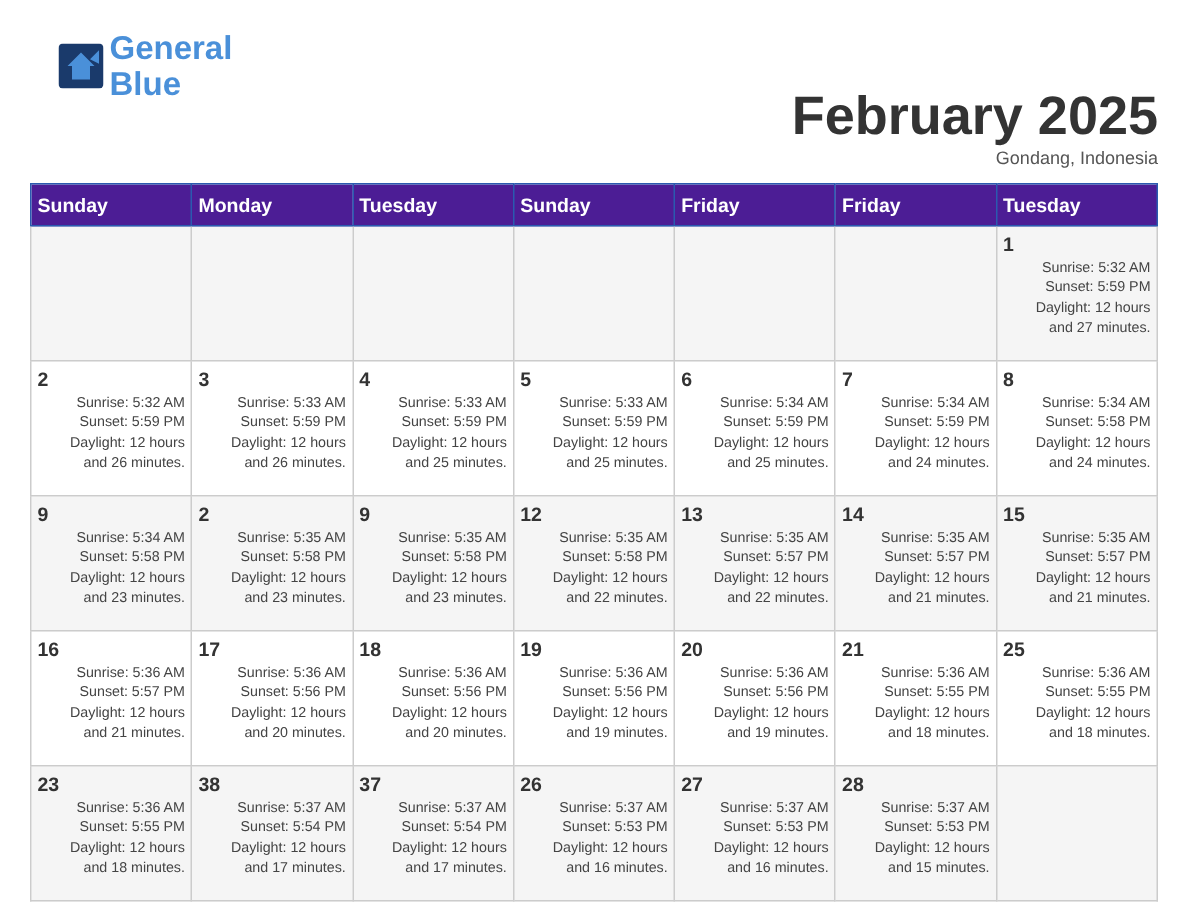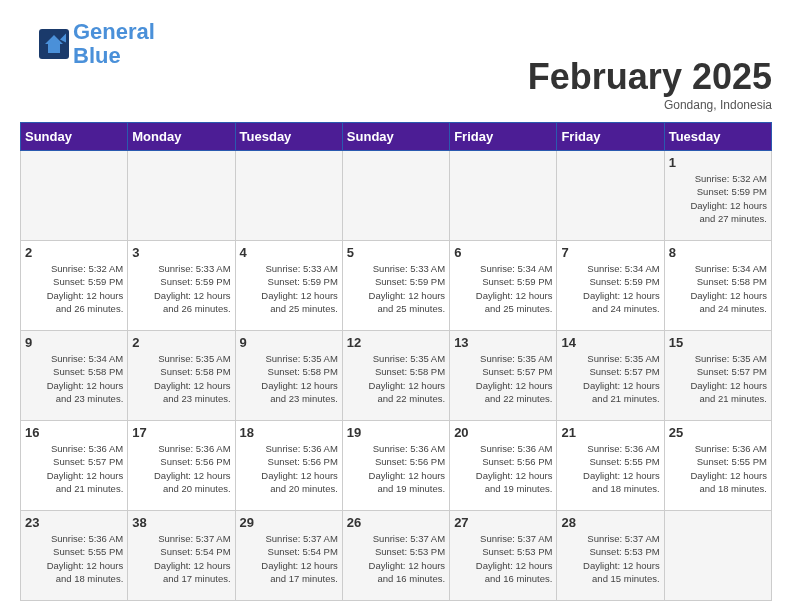--- a/index.html
+++ b/index.html
@@ -303,21 +303,21 @@
 and 18 minutes.</div>
         </td>
         <td>
           <span class="day-num">38</span>
           <div class="cell-info" style="white-space: pre-line;">Sunrise: 5:37 AM
 Sunset: 5:54 PM
 Daylight: 12 hours
 and 17 minutes.</div>
         </td>
         <td>
-          <span class="day-num">29</span>
+          <span class="day-num">37</span>
           <div class="cell-info" style="white-space: pre-line;">Sunrise: 5:37 AM
 Sunset: 5:54 PM
 Daylight: 12 hours
 and 17 minutes.</div>
         </td>
         <td>
           <span class="day-num">26</span>
           <div class="cell-info" style="white-space: pre-line;">Sunrise: 5:37 AM
 Sunset: 5:53 PM
 Daylight: 12 hours

